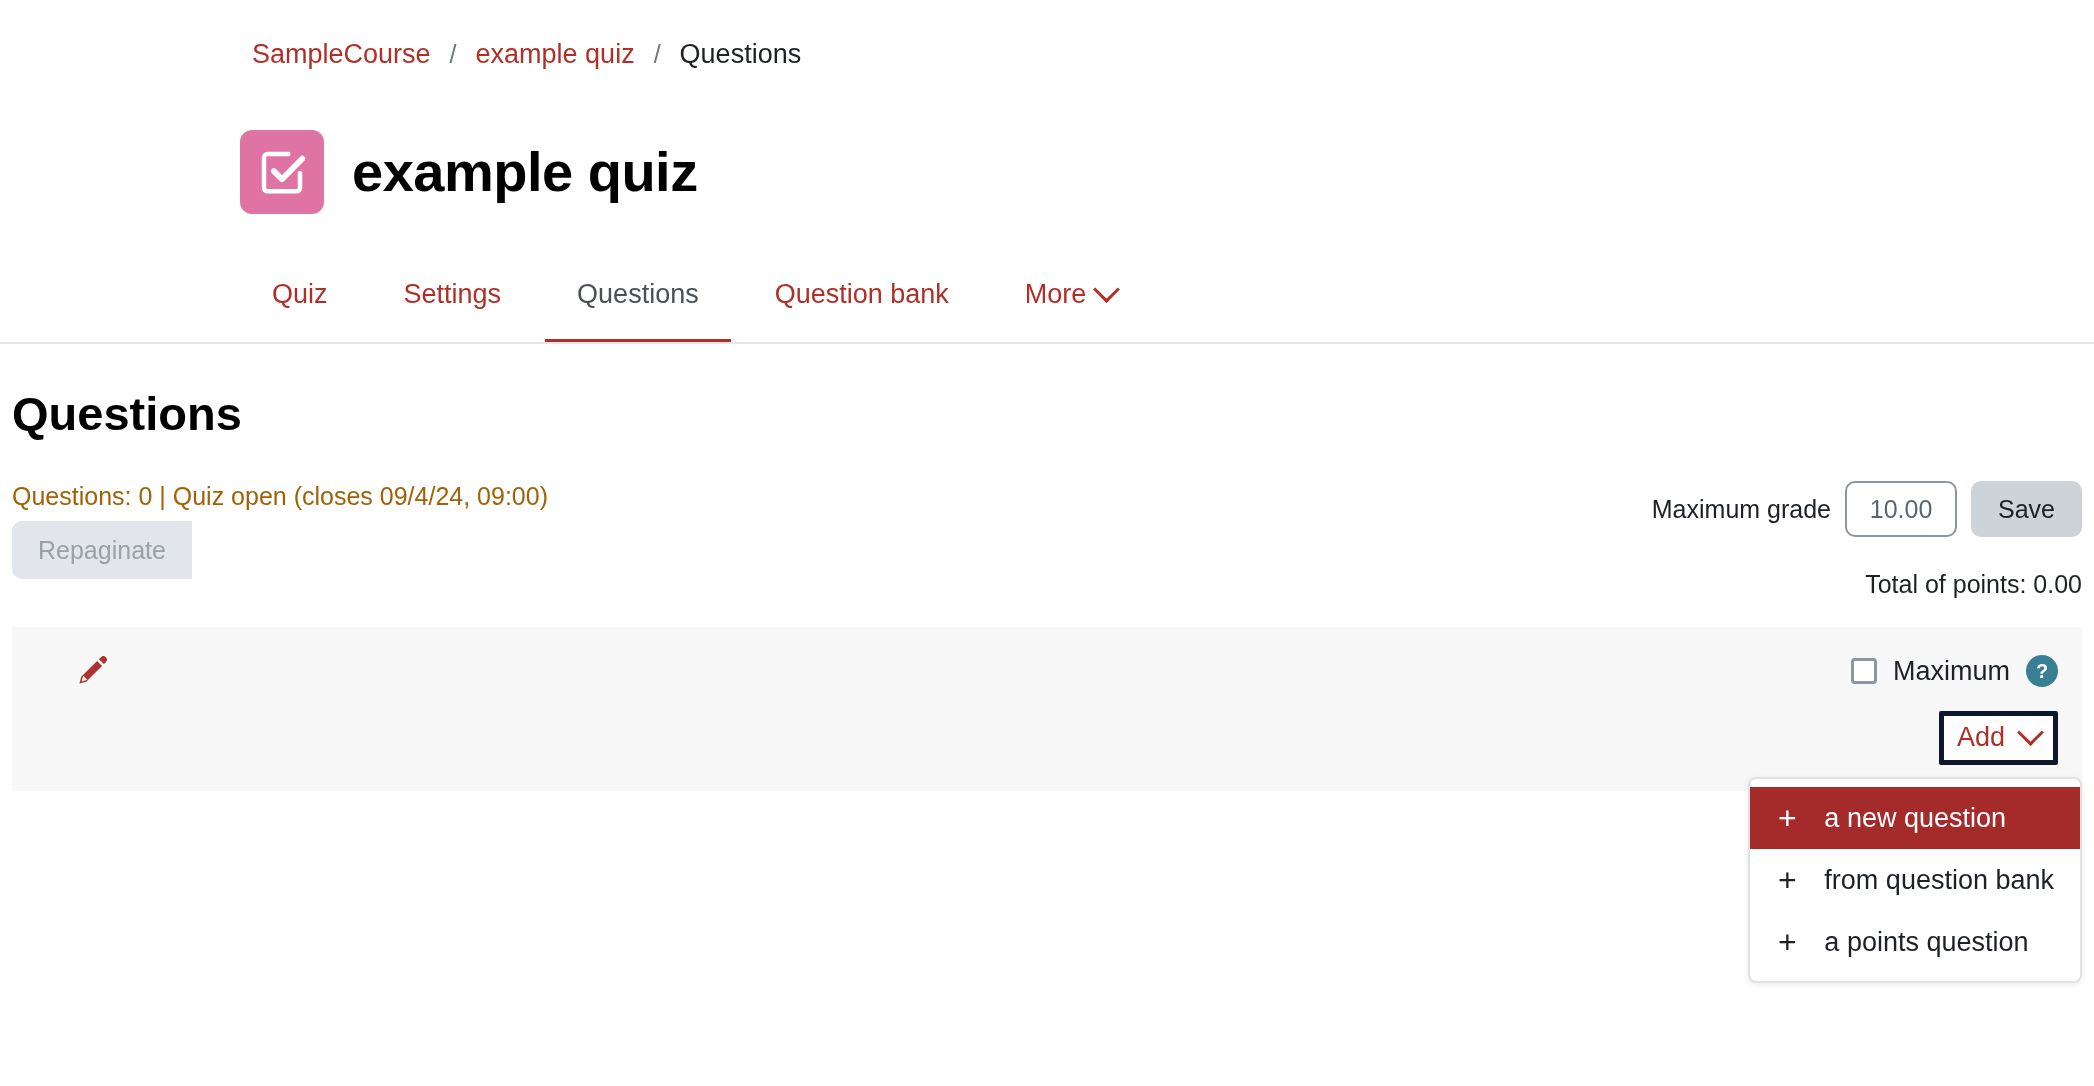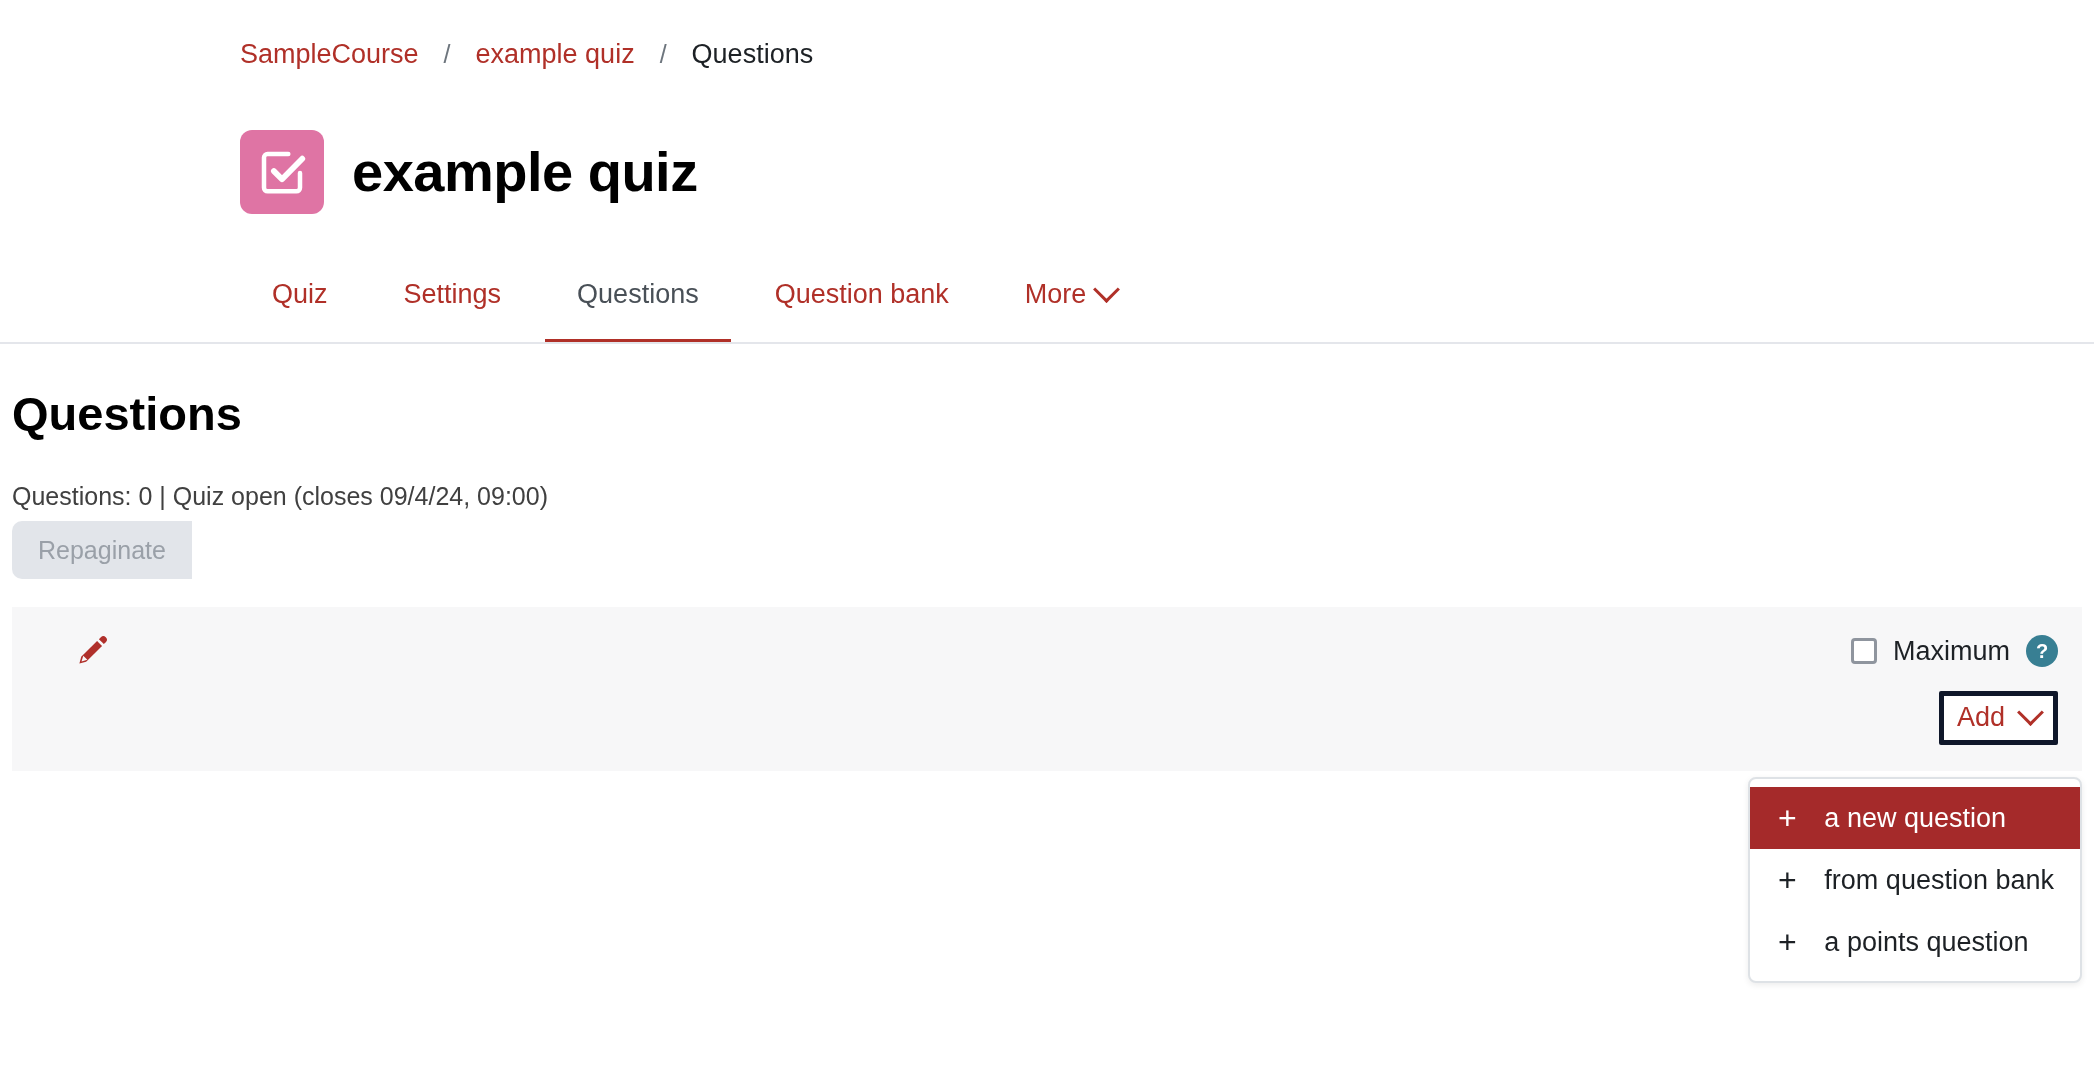--- a/index.html
+++ b/index.html
@@ -27,21 +27,22 @@
   .header-inner {
     padding-left: 240px;
     padding-top: 38px;
   }
 
   .breadcrumb {
     display: flex;
     align-items: center;
     font-size: 27px;
     line-height: 32px;
-    gap: 25px;
+    gap: 19px;
+    margin-left: 12px;
   }
   .crumb-link {
     color: #b03028;
     text-decoration: none;
     cursor: pointer;
     white-space: nowrap;
   }
   .crumb-sep {
     color: #6d757d;
     font-size: 25px;
@@ -148,21 +149,21 @@
 
   .meta-row {
     display: flex;
     align-items: flex-start;
     justify-content: space-between;
     margin-top: 28px;
   }
   .quiz-status {
     font-size: 25px;
     line-height: 30px;
-    color: #404040;
+    color: #a16207;
     white-space: nowrap;
   }
 
   .grade-block {
     display: flex;
     flex-direction: column;
     align-items: flex-end;
   }
   .grade-row {
     display: flex;
@@ -399,20 +400,28 @@
 
     <div class="meta-row">
       <div class="meta-left">
         <div class="quiz-status">Questions: 0 | Quiz open (closes 09/4/24, 09:00)</div>
 
         <div class="actions-row">
           <button class="btn repaginate-btn" disabled="">Repaginate</button>
         </div>
       </div>
 
+      <div class="grade-block">
+        <div class="grade-row">
+          <label class="grade-label">Maximum grade</label>
+          <input class="grade-input" type="text" value="10.00" style="">
+          <button class="btn save-btn">Save</button>
+        </div>
+        <div class="total-points">Total of points: 0.00</div>
+      </div>
     </div>
 
     <div class="section-band">
       <div class="band-top">
         <span class="edit-pencil">
           <svg width="36" height="36" viewBox="0 0 24 24" aria-hidden="true">
             <path d="M17.9 2.8a2.3 2.3 0 0 1 3.3 3.3l-1.3 1.3-3.3-3.3 1.3-1.3z" fill="#b0302b"></path>
             <path d="M15.4 5.3l3.3 3.3L8.1 19.2l-4.5 1.2 1.2-4.5L15.4 5.3z" fill="#b0302b"></path>
             <path d="M6.2 15.1l2.7 2.7-3.9 1.2 1.2-3.9z" fill="#f7f7f8"></path>
           </svg>

